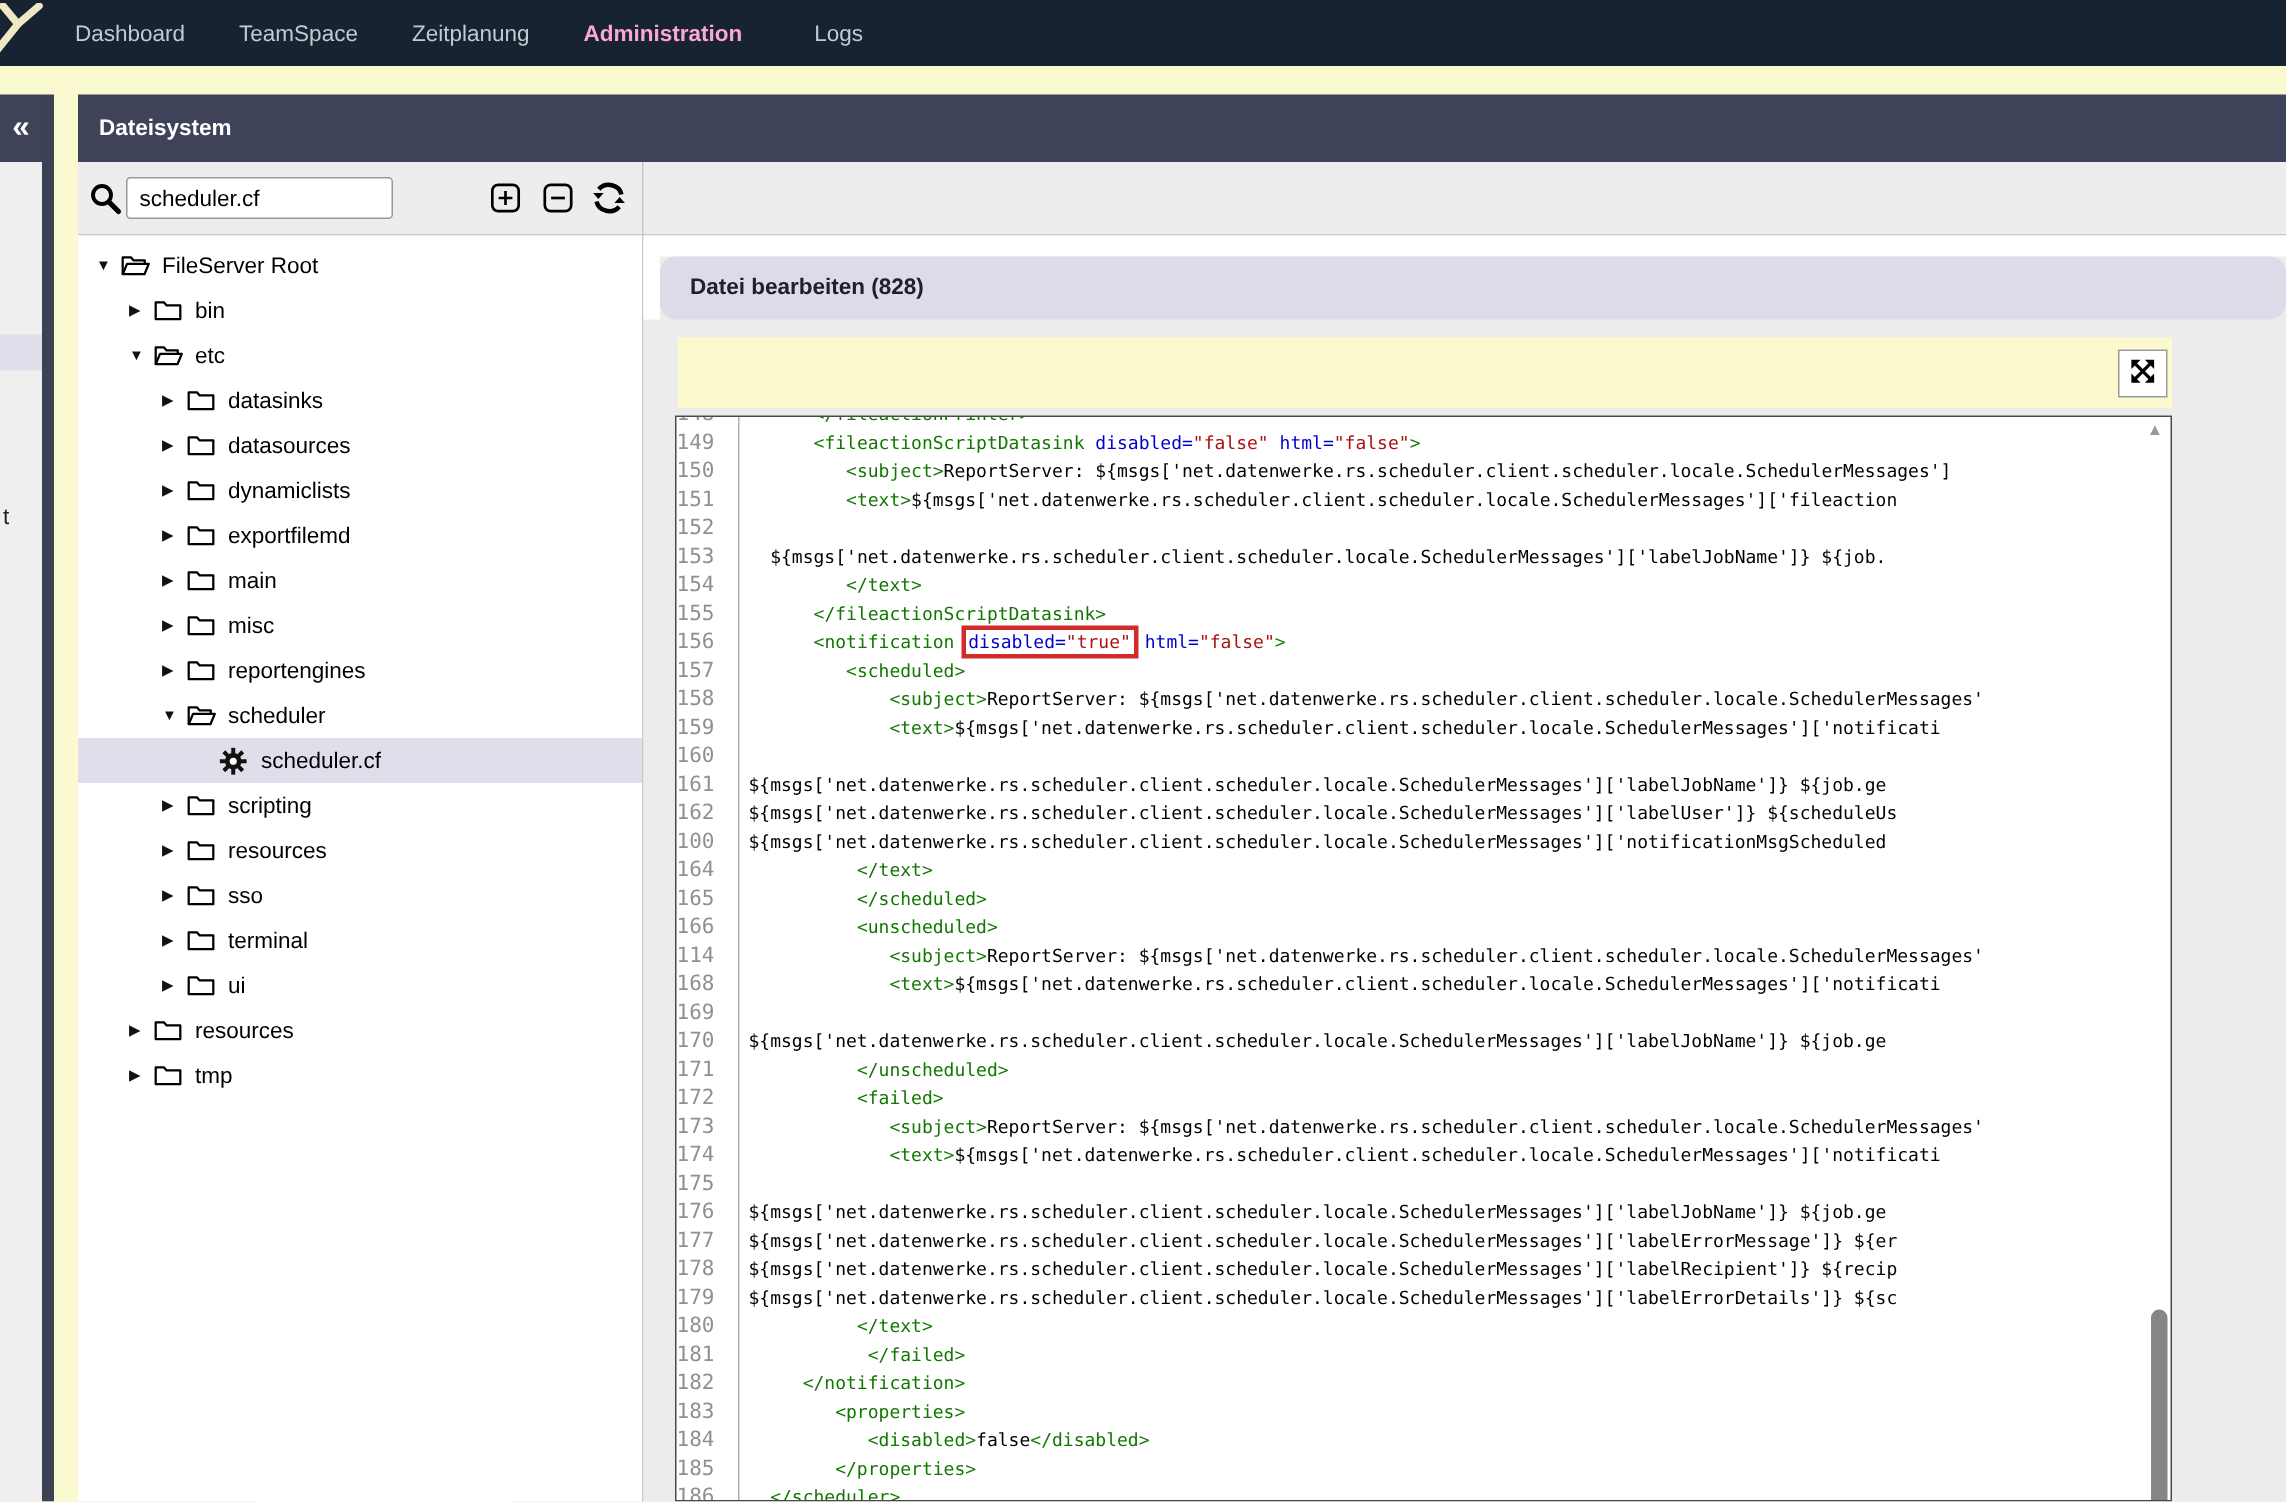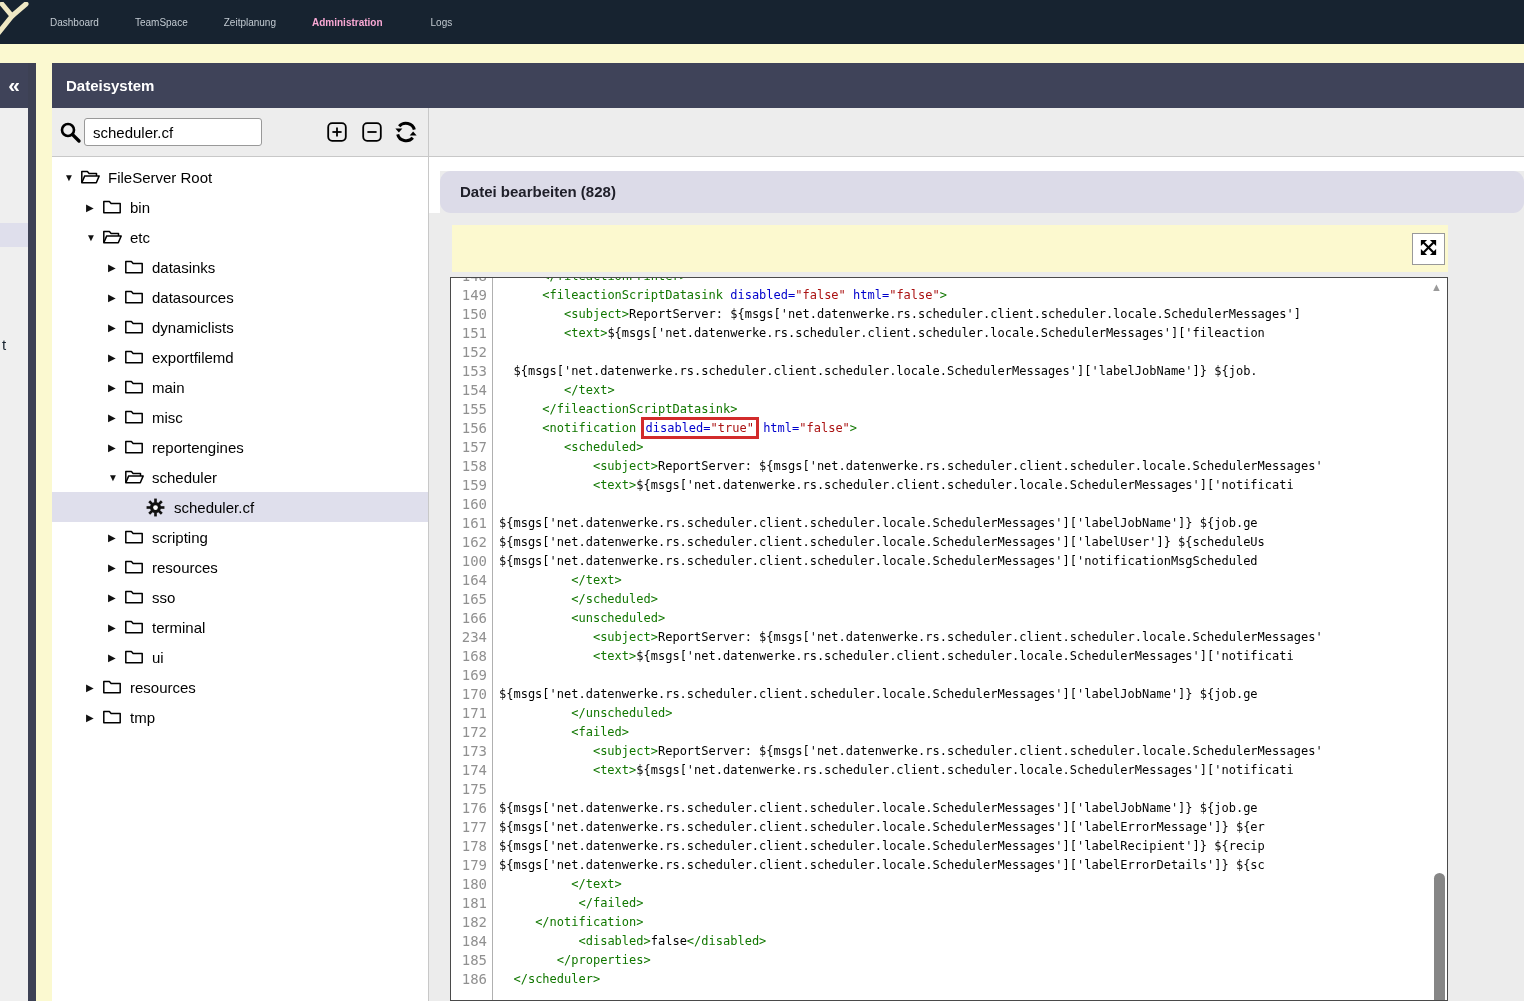--- a/index.html
+++ b/index.html
@@ -6,21 +6,21 @@
   body{
     width:1524px;height:1001px;position:relative;overflow:hidden;
     background:#fbf9d0;font-family:"Liberation Sans",sans-serif;
     -webkit-font-smoothing:antialiased;
   }
   .abs{position:absolute;}
   
   #navbar{left:0;top:0;width:1524px;height:44px;background:#172330;display:flex;align-items:center;}
   #logo{position:absolute;left:0;top:2px;width:30px;height:40px;}
   #nav-items{display:flex;align-items:center;margin-left:50px;}
-  .nav-item{color:#c2cad1;font-size:10px;margin-right:36px;cursor:pointer;white-space:nowrap;}
+  .nav-item{color:#c2cad1;font-size:15px;margin-right:36px;cursor:pointer;white-space:nowrap;}
   .nav-item.active{color:#f9a8d4;font-weight:bold;margin-right:48px;}
   
   #left-strip{left:0;top:63px;width:28px;height:938px;background:#efefef;overflow:hidden;}
   #left-strip-header{left:0;top:63px;width:28px;height:45px;background:#3f4359;color:#fff;
     font-size:21px;font-weight:bold;text-align:center;line-height:43px;cursor:pointer;}
   #left-strip-selected{left:0;top:223px;width:28px;height:24px;background:#dfdfec;}
   #left-strip-clip{left:2px;top:336px;font-size:15px;color:#16222e;}
   #splitter{left:28px;top:63px;width:8px;height:938px;background:#3d4154;cursor:col-resize;}
   
   #panel-header{left:52px;top:63px;width:1472px;height:45px;background:#3f4359;color:#fff;
@@ -48,21 +48,21 @@
   #editor-title-bar{position:absolute;left:11px;top:14px;width:1084px;height:42px;background:#dcdbe8;
     color:#20202a;font-size:15px;font-weight:bold;line-height:42px;padding-left:20px;box-sizing:border-box;border-radius:11px;}
   #yellow-toolbar{position:absolute;left:23px;top:68px;width:996px;height:47px;background:#fcf9cf;}
   #btn-fullscreen{position:absolute;right:3px;top:8px;width:33px;height:32px;background:#fff;border:1px solid #999;
     display:flex;align-items:center;justify-content:center;cursor:pointer;padding:0;}
   
   #editor{left:450px;top:277px;width:998px;height:724px;background:#fff;border:1px solid #4a4a4a;box-sizing:border-box;overflow:hidden;}
   #gutter-border{position:absolute;left:41px;top:0;bottom:0;width:1px;background:#b0b0b0;}
   #code-lines{margin-top:-11px;}
   .cl{display:flex;height:19px;line-height:19px;font-family:"DejaVu Sans Mono",monospace;}
-  .ln{flex:0 0 36px;text-align:right;padding-right:5px;font-size:14px;color:#909090;}
+  .ln{flex:0 0 36px;padding-right:5px;font-size:14px;color:#909090;}
   .cd{padding-left:7px;white-space:pre;font-size:12px;color:#000;}
   .t-tag{color:#117700;}
   .t-attr{color:#0000cc;}
   .t-val{color:#aa1111;}
   .t-txt{color:#000;}
   .redbox{border:3px solid #d22b2b;padding:1px 2px;margin:0 -3px;}
   #scroll-up{position:absolute;right:5px;top:3px;font-size:11px;color:#9a9a9a;}
   #scroll-thumb{position:absolute;right:2px;top:595px;width:11px;height:215px;background:#868686;border-radius:6px;cursor:pointer;}
 </style>
 </head>
@@ -411,21 +411,21 @@
       </div>
       <div class="cl">
         <span class="ln">165</span>
         <span class="cd">          <span class="t-tag">&lt;/scheduled&gt;</span></span>
       </div>
       <div class="cl">
         <span class="ln">166</span>
         <span class="cd">          <span class="t-tag">&lt;unscheduled&gt;</span></span>
       </div>
       <div class="cl">
-        <span class="ln">234</span>
+        <span class="ln">114</span>
         <span class="cd">             <span class="t-tag">&lt;subject&gt;</span><span class="t-txt">ReportServer: ${msgs['net.datenwerke.rs.scheduler.client.scheduler.locale.SchedulerMessages'</span></span>
       </div>
       <div class="cl">
         <span class="ln">168</span>
         <span class="cd">             <span class="t-tag">&lt;text&gt;</span><span class="t-txt">${msgs['net.datenwerke.rs.scheduler.client.scheduler.locale.SchedulerMessages']['notificati</span></span>
       </div>
       <div class="cl">
         <span class="ln">169</span>
         <span class="cd"></span>
       </div>
@@ -473,20 +473,24 @@
         <span class="ln">180</span>
         <span class="cd">          <span class="t-tag">&lt;/text&gt;</span></span>
       </div>
       <div class="cl">
         <span class="ln">181</span>
         <span class="cd">           <span class="t-tag">&lt;/failed&gt;</span></span>
       </div>
       <div class="cl">
         <span class="ln">182</span>
         <span class="cd">     <span class="t-tag">&lt;/notification&gt;</span></span>
+      </div>
+      <div class="cl">
+        <span class="ln">183</span>
+        <span class="cd">        <span class="t-tag">&lt;properties&gt;</span></span>
       </div>
       <div class="cl">
         <span class="ln">184</span>
         <span class="cd">           <span class="t-tag">&lt;disabled&gt;</span><span class="t-txt">false</span><span class="t-tag">&lt;/disabled&gt;</span></span>
       </div>
       <div class="cl">
         <span class="ln">185</span>
         <span class="cd">        <span class="t-tag">&lt;/properties&gt;</span></span>
       </div>
       <div class="cl">

